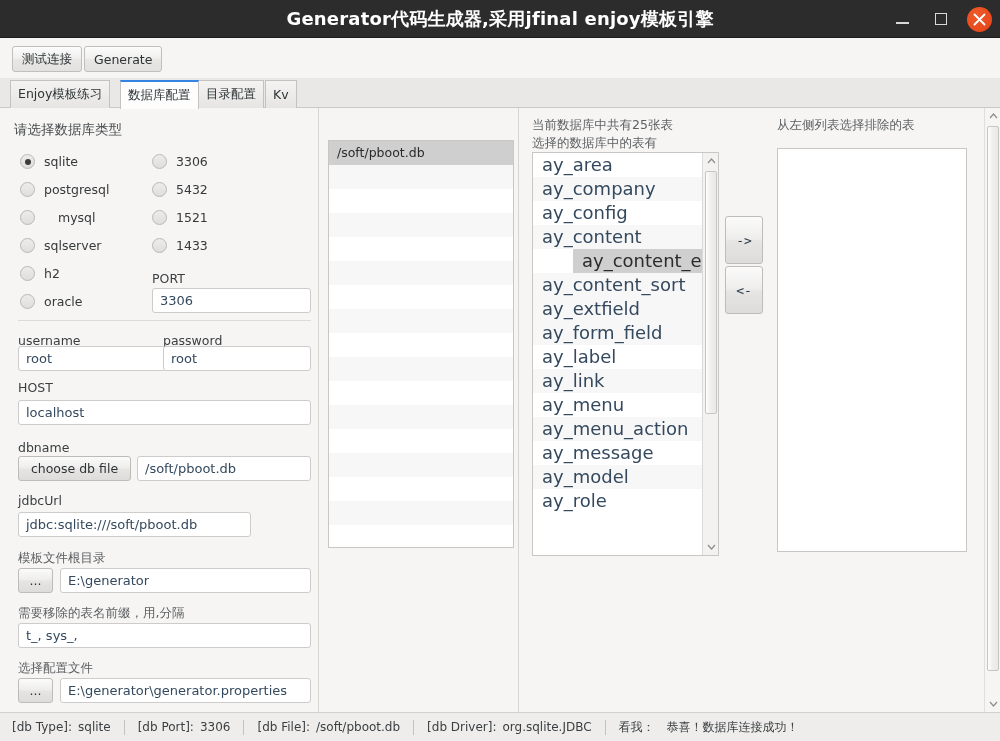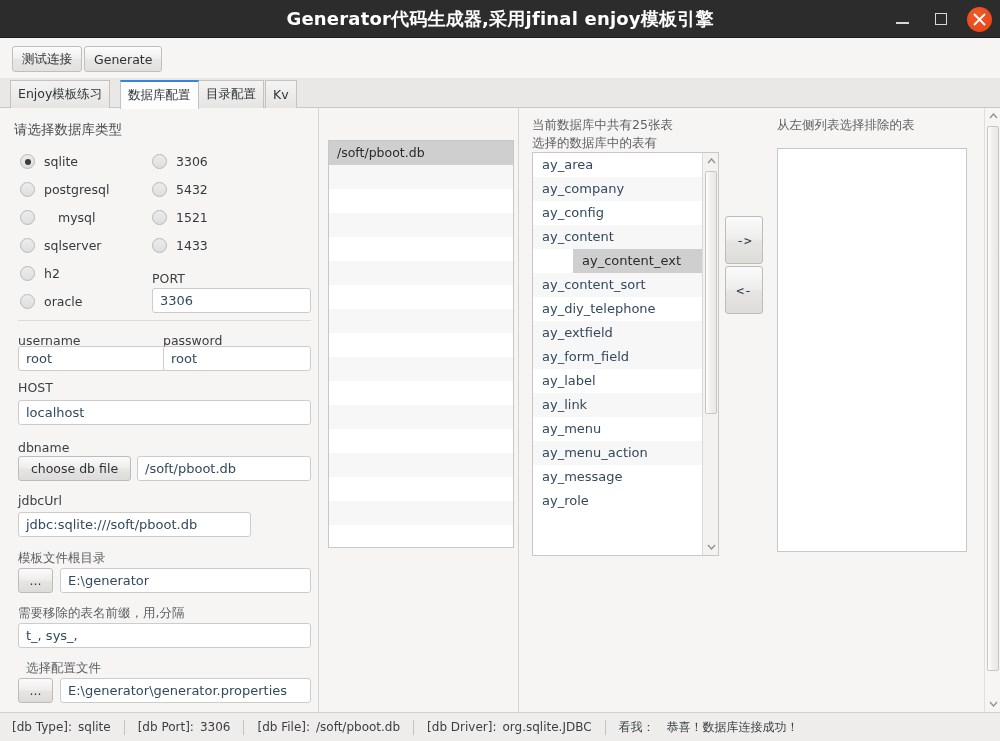--- a/index.html
+++ b/index.html
@@ -154,21 +154,21 @@
 
   
   .panel-tables { position: absolute; left: 519px; top: 0; width: 205px; height: 604px; }
   .tlist-wrap {
     position: absolute; left: 13px; top: 44px; width: 187px; height: 404px;
     border: 1px solid #c8c7c5; background: #fff; overflow: hidden;
   }
   .tlist { position: absolute; left: 0; top: 0; width: 170px; }
   .trow {
     height: 24px; line-height: 24px; padding-left: 9px;
-    font-size: 13px; color: #34495e; white-space: nowrap; cursor: pointer;
+    font-size: 18px; color: #34495e; white-space: nowrap; cursor: pointer;
   }
   .trow.alt { background: #f7f7f7; }
   .trow.sel { background: #cfcfcf; color: #2b2b2b; margin-left: 40px; }
 
   .inner-scroll {
     position: absolute; right: 0; top: 0; width: 16px; height: 402px;
     background: #f3f2f1; border-left: 1px solid #dcdbd9;
   }
   .inner-scroll .arrow { position: absolute; left: 0; width: 16px; height: 16px; display:flex; align-items:center; justify-content:center; }
   .inner-scroll .arrow.up { top: 0; } .inner-scroll .arrow.dn { bottom: 0; }
@@ -308,21 +308,21 @@
     <div class="lbl dark" style="left:18px; top:385px;">jdbcUrl</div>
     <div class="txtinput" style="left:18px; top:404px; width:233px;">jdbc:sqlite:///soft/pboot.db</div>
 
     <div class="lbl" style="left:18px; top:442px;">模板文件根目录</div>
     <div class="btn-sm" style="left:18px; top:460px; width:35px;">...</div>
     <div class="txtinput" style="left:60px; top:460px; width:251px;">E:\generator</div>
 
     <div class="lbl" style="left:18px; top:497px;">需要移除的表名前缀，用,分隔</div>
     <div class="txtinput" style="left:18px; top:515px; width:293px;">t_, sys_,</div>
 
-    <div class="lbl" style="left:26px; top:552px;">选择配置文件</div>
+    <div class="lbl" style="left:18px; top:552px;">选择配置文件</div>
     <div class="btn-sm" style="left:18px; top:570px; width:35px;">...</div>
     <div class="txtinput" style="left:60px; top:570px; width:251px;">E:\generator\generator.properties</div>
   </div>
 
   <div class="vline" style="left:318px; top:0; height:604px;"></div>
 
   <div class="panel-mid">
     <div class="lbl" style="left:8px; top:13px;margin-top:37px;">选择数据库</div>
     <div class="listbox" style="left:8px; top:32px; width:186px; height:408px;">
       <div class="lrow sel">/soft/pboot.db</div>
@@ -352,28 +352,28 @@
     <div class="lbl" style="left:13px; top:27px;">选择的数据库中的表有</div>
 
     <div class="tlist-wrap">
       <div class="tlist">
         <div class="trow">ay_area</div>
         <div class="trow alt">ay_company</div>
         <div class="trow">ay_config</div>
         <div class="trow alt">ay_content</div>
         <div class="trow sel">ay_content_ext</div>
         <div class="trow alt">ay_content_sort</div>
-        <div class="trow">ay_diy_telephone</div>
         <div class="trow alt">ay_extfield</div>
         <div class="trow alt">ay_form_field</div>
         <div class="trow">ay_label</div>
         <div class="trow alt">ay_link</div>
         <div class="trow">ay_menu</div>
         <div class="trow alt">ay_menu_action</div>
         <div class="trow">ay_message</div>
+        <div class="trow alt">ay_model</div>
         <div class="trow">ay_role</div>
       </div>
 
       <div class="inner-scroll">
         <div class="arrow up">
           <svg width="9" height="6" viewBox="0 0 9 6">
               <path d="M1 5 L4.5 1 L8 5" stroke="#8d8d8d" stroke-width="1.2" fill="none"></path>
             </svg>
         </div>
         <div class="thumb"></div>

